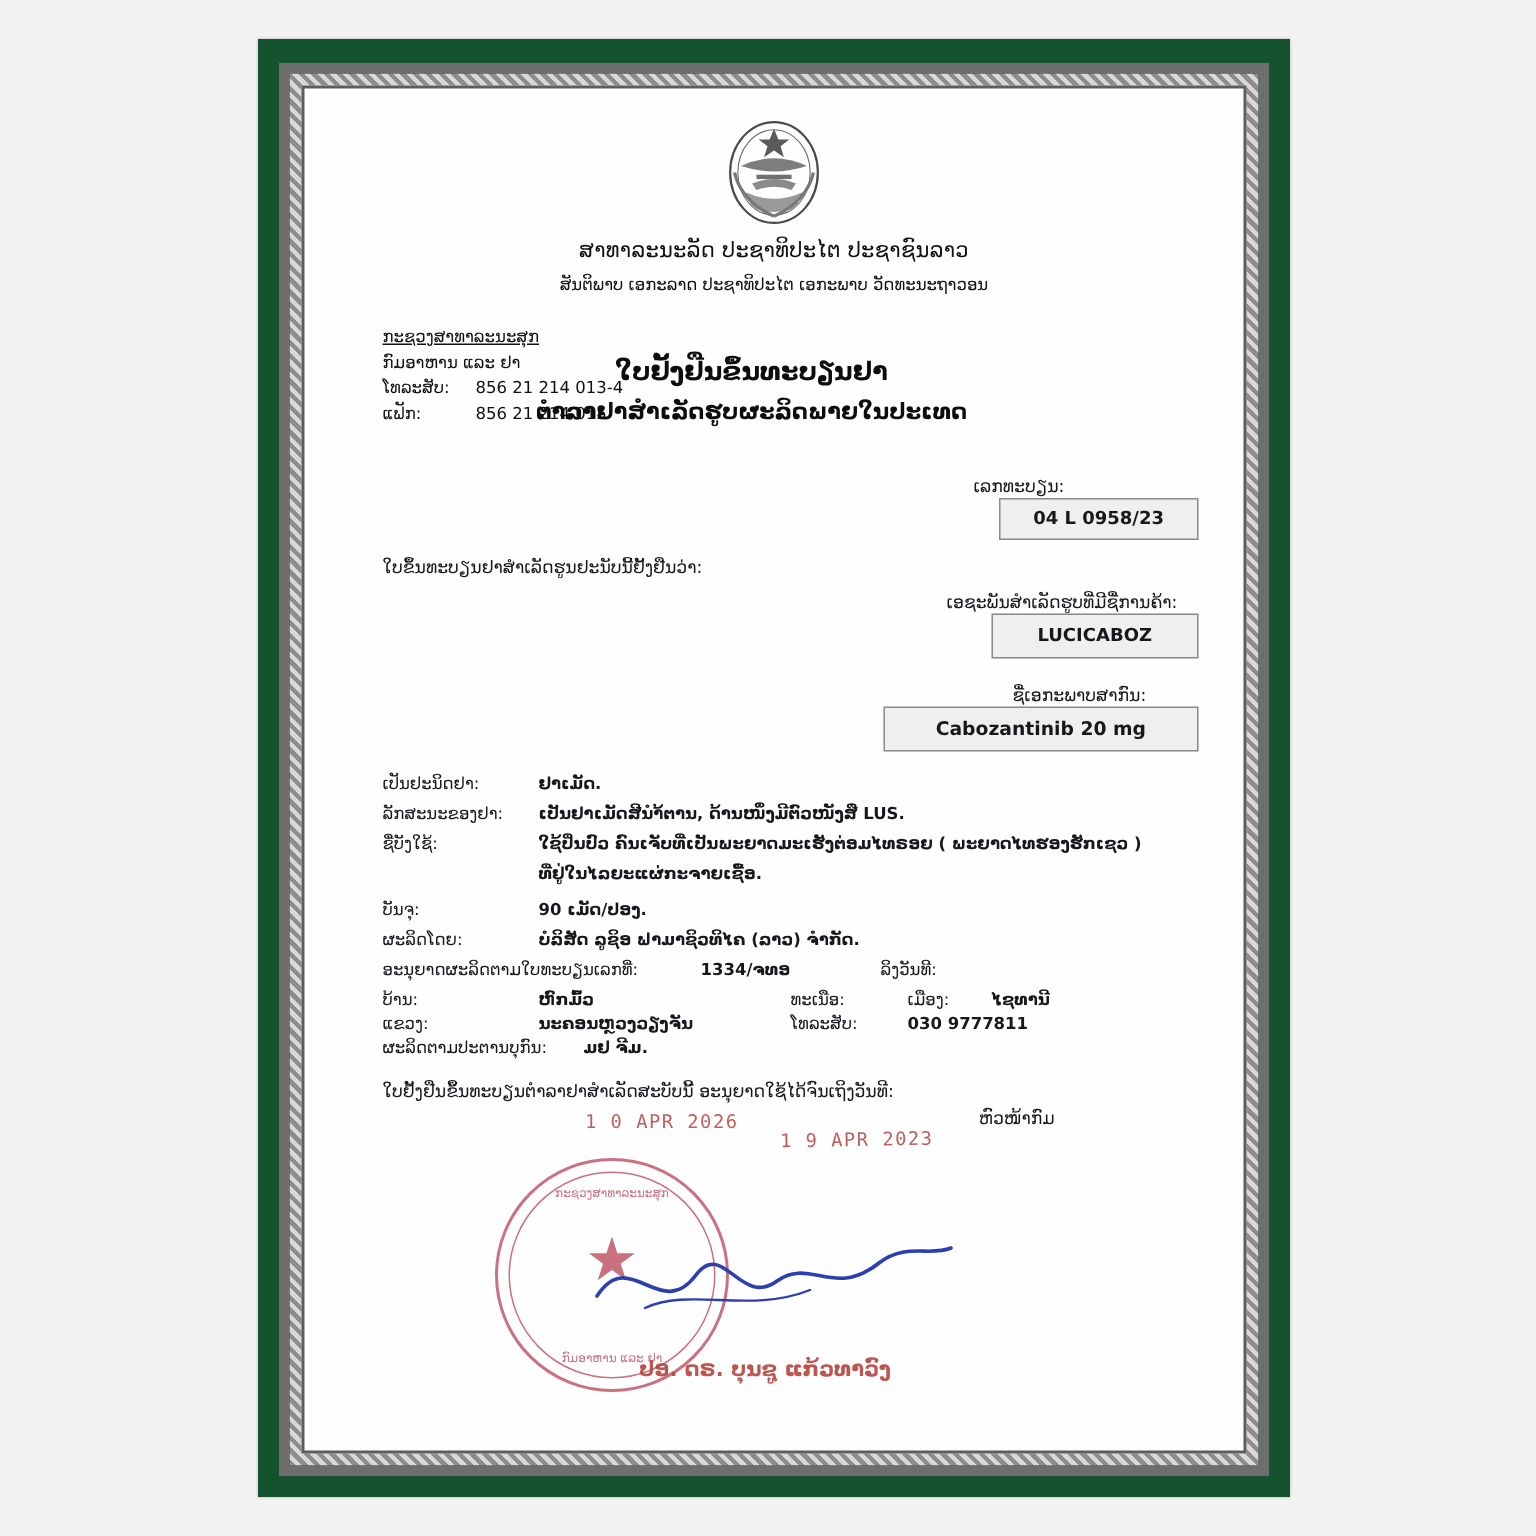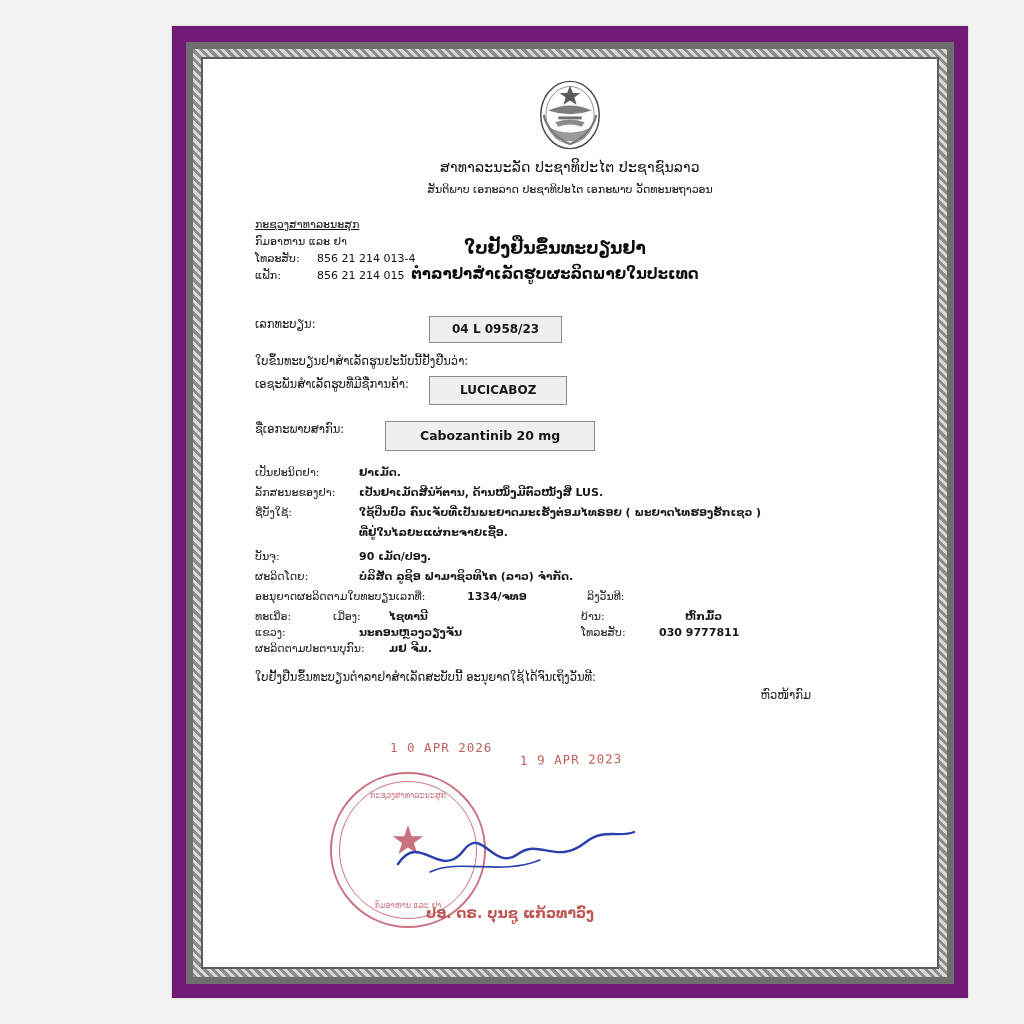--- a/index.html
+++ b/index.html
@@ -15,23 +15,23 @@
     width: 1024px;
     height: 1024px;
     background: #f2f2f2;
     overflow: hidden;
   }
   
   .paper {
     position: absolute;
     left: 172px;
     top: 26px;
-    width: 796px;
+    width: 688px;
     height: 972px;
-    background: #701a75;
+    background: #14532d;
     box-shadow: 0 0 2px rgba(0,0,0,0.25);
   }
   
   .border-outer {
     position: absolute;
     left: 14px;
     top: 16px;
     right: 14px;
     bottom: 14px;
     border: 7px solid #6e6e6e;
@@ -112,23 +112,24 @@
   .title2 {
     font-size: 15px;
     font-weight: bold;
     margin-top: 3px;
     color: #0d0d0d;
   }
 
   
   .row {
     display: flex;
-    align-items: flex-start;
+    align-items: flex-end;
     margin-top: 12px;
     margin-left: 22px;
+    flex-direction: column;
   }
   .row-label {
     font-size: 11.5px;
     min-width: 150px;
   }
   .boxed {
     border: 1px solid #8a8a8a;
     background: #efefef;
     font-weight: bold;
     font-size: 12px;
@@ -362,28 +363,28 @@
               <span class="d-value">ບໍລິສັດ ລູຊິອ ຟາມາຊິວທິໄຄ (ລາວ) ຈຳກັດ.</span>
             </div>
 
             <div class="d-row">
               <span style="flex:0 0 212px;">ອະນຸຍາດຜະລິດຕາມໃບທະບຽນເລກທີ່:</span>
               <span style="font-weight:bold;flex:0 0 120px;">1334/ຈທອ</span>
               <span>ລິງວັນທີ:</span>
             </div>
 
             <div class="d-split">
+              <div class="half">
+                <span class="d-label2">ບ້ານ:</span>
+                <span style="font-weight:bold;">ຫົກມົ້ວ</span>
+              </div>
               <div class="half half2">
                 <span class="d-label3">ທະເນືອ:</span>
                 <span style="flex:0 0 56px;">ເມືອງ:</span>
                 <span style="font-weight:bold;">ໄຊທານີ</span>
-              </div>
-              <div class="half">
-                <span class="d-label2">ບ້ານ:</span>
-                <span style="font-weight:bold;">ຫົກມົ້ວ</span>
               </div>
             </div>
 
             <div class="d-split">
               <div class="half">
                 <span class="d-label2">ແຂວງ:</span>
                 <span style="font-weight:bold;">ນະຄອນຫຼວງວຽງຈັນ</span>
               </div>
               <div class="half half2">
                 <span style="flex:0 0 78px;">ໂທລະສັບ:</span>

